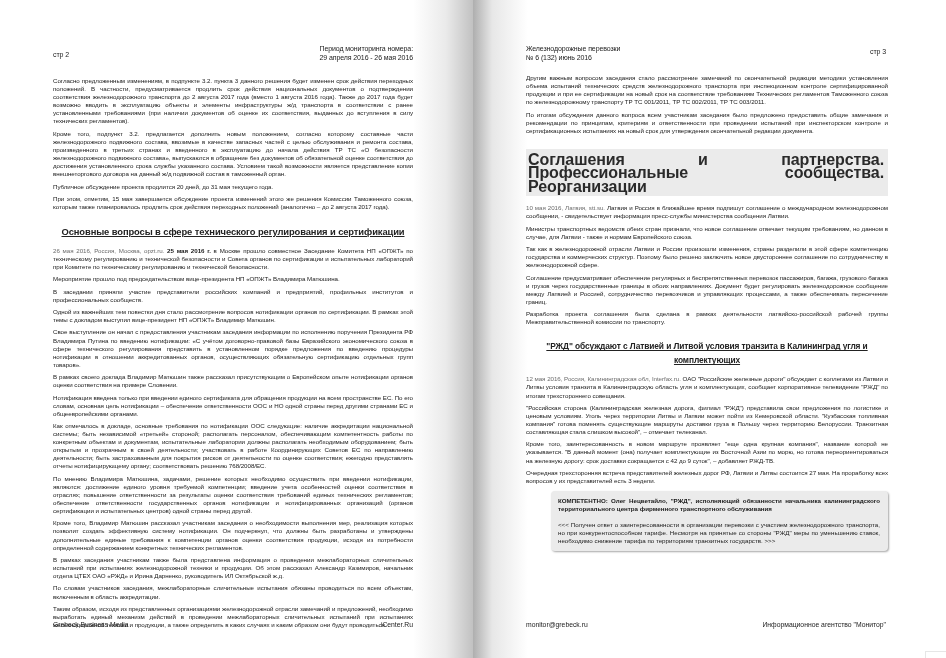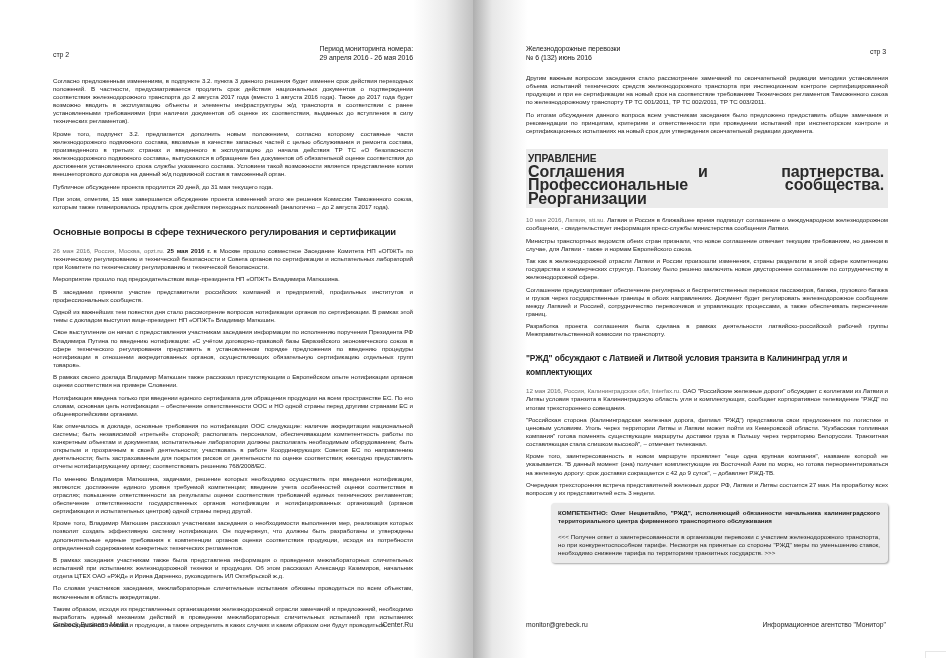--- a/index.html
+++ b/index.html
@@ -33,21 +33,21 @@
   .rh-right-pg { right: 60px; top: 47px; }
 
   .content { position: absolute; font-size: 6.2px; line-height: 8.1px; color: #1a1a1a; text-align: justify; }
   .page-left .content { left: 53px; width: 360px; top: 77px; }
   .page-right .content { left: 53px; width: 362px; top: 74px; }
 
   .content p { margin-bottom: 4.2px; letter-spacing: -0.05px; }
   .dateline { color: #6b6b6b; }
   .bold-lead { font-weight: bold; }
 
-  .h2 { font-weight: bold; font-size: 9.4px; line-height: 13px; color: #222; margin: 14px 0 9px 0; letter-spacing: -0.1px; text-align: left; }
+  .h2 { font-weight: bold; font-size: 9.4px; line-height: 13px; color: #222; margin: 14px 0 9px 0; letter-spacing: -0.1px; text-align: center; text-decoration: underline; }
   .h3 { font-weight: bold; font-size: 7.4px; line-height: 11px; color: #222; margin: 6px 0 6px 0; text-align: left; }
   .h2.rzd { font-size: 8.4px; line-height: 14px; margin: 13px 0 8px 0; }
 
   .section-band { background: #ebebeb; margin: 14px 0 8px 0; padding: 4px 4px 3px 2px; }
   .section-band .sb-line1 { font-weight: bold; font-size: 10.2px; line-height: 12px; color: #2a2a2a; letter-spacing: -0.1px; }
   .section-band .sb-line2 { font-weight: bold; font-size: 16px; line-height: 13.5px; color: #2a2a2a; letter-spacing: -0.1px; }
 
   .comment-box {
     margin: 6px 0 0 25px; background: #ebebeb; border-radius: 4px;
     box-shadow: 1px 1px 2px rgba(0,0,0,0.35); padding: 6px 8px 6px 7px;
@@ -109,21 +109,20 @@
       <div>Железнодорожные перевозки</div>
       <div>№ 6 (132) июнь 2016</div>
     </div>
     <div class="run-head rh-right-pg">стр 3</div>
 
     <div class="content">
       <p>Другим важным вопросом заседания стало рассмотрение замечаний по окончательной редакции методики установления объема испытаний технических средств железнодорожного транспорта при инспекционном контроле сертифицированной продукции и при ее сертификации на новый срок на соответствие требованиям Технических регламентов Таможенного союза по железнодорожному транспорту ТР ТС 001/2011, ТР ТС 002/2011, ТР ТС 003/2011.</p>
       <p>По итогам обсуждения данного вопроса всем участникам заседания было предложено предоставить общие замечания и рекомендации по принципам, критериям и ответственности при проведении испытаний при инспекторском контроле и сертификационных испытаниях на новый срок для утверждения окончательной редакции документа.</p>
 
       <div class="section-band">
-        <div class="sb-line1">УПРАВЛЕНИЕ</div>
         <div class="sb-line2">Соглашения и партнерства. Профессиональные сообщества. Реорганизации</div>
       </div>
 
       <p>
         <span class="dateline">10 мая 2016, Латвия, stt.su.</span>
         <span>Латвия и Россия в ближайшее время подпишут соглашение о международном железнодорожном сообщении, - свидетельствует информация пресс-службы министерства сообщения Латвии.</span>
       </p>
       <p>Министры транспортных ведомств обеих стран признали, что новое соглашение отвечает текущим требованиям, но данном в случае, для Латвии - также и нормам Европейского союза.</p>
       <p>Так как в железнодорожной отрасли Латвии и России произошли изменения, страны разделили в этой сфере компетенцию государства и коммерческих структур. Поэтому было решено заключить новое двустороннее соглашение по сотрудничеству в железнодорожной сфере.</p>
       <p>Соглашение предусматривает обеспечение регулярных и беспрепятственных перевозок пассажиров, багажа, грузового багажа и грузов через государственные границы в обоих направлениях. Документ будет регулировать железнодорожное сообщение между Латвией и Россией, сотрудничество перевозчиков и управляющих процессами, а также обеспечивать пересечение границ.</p>

